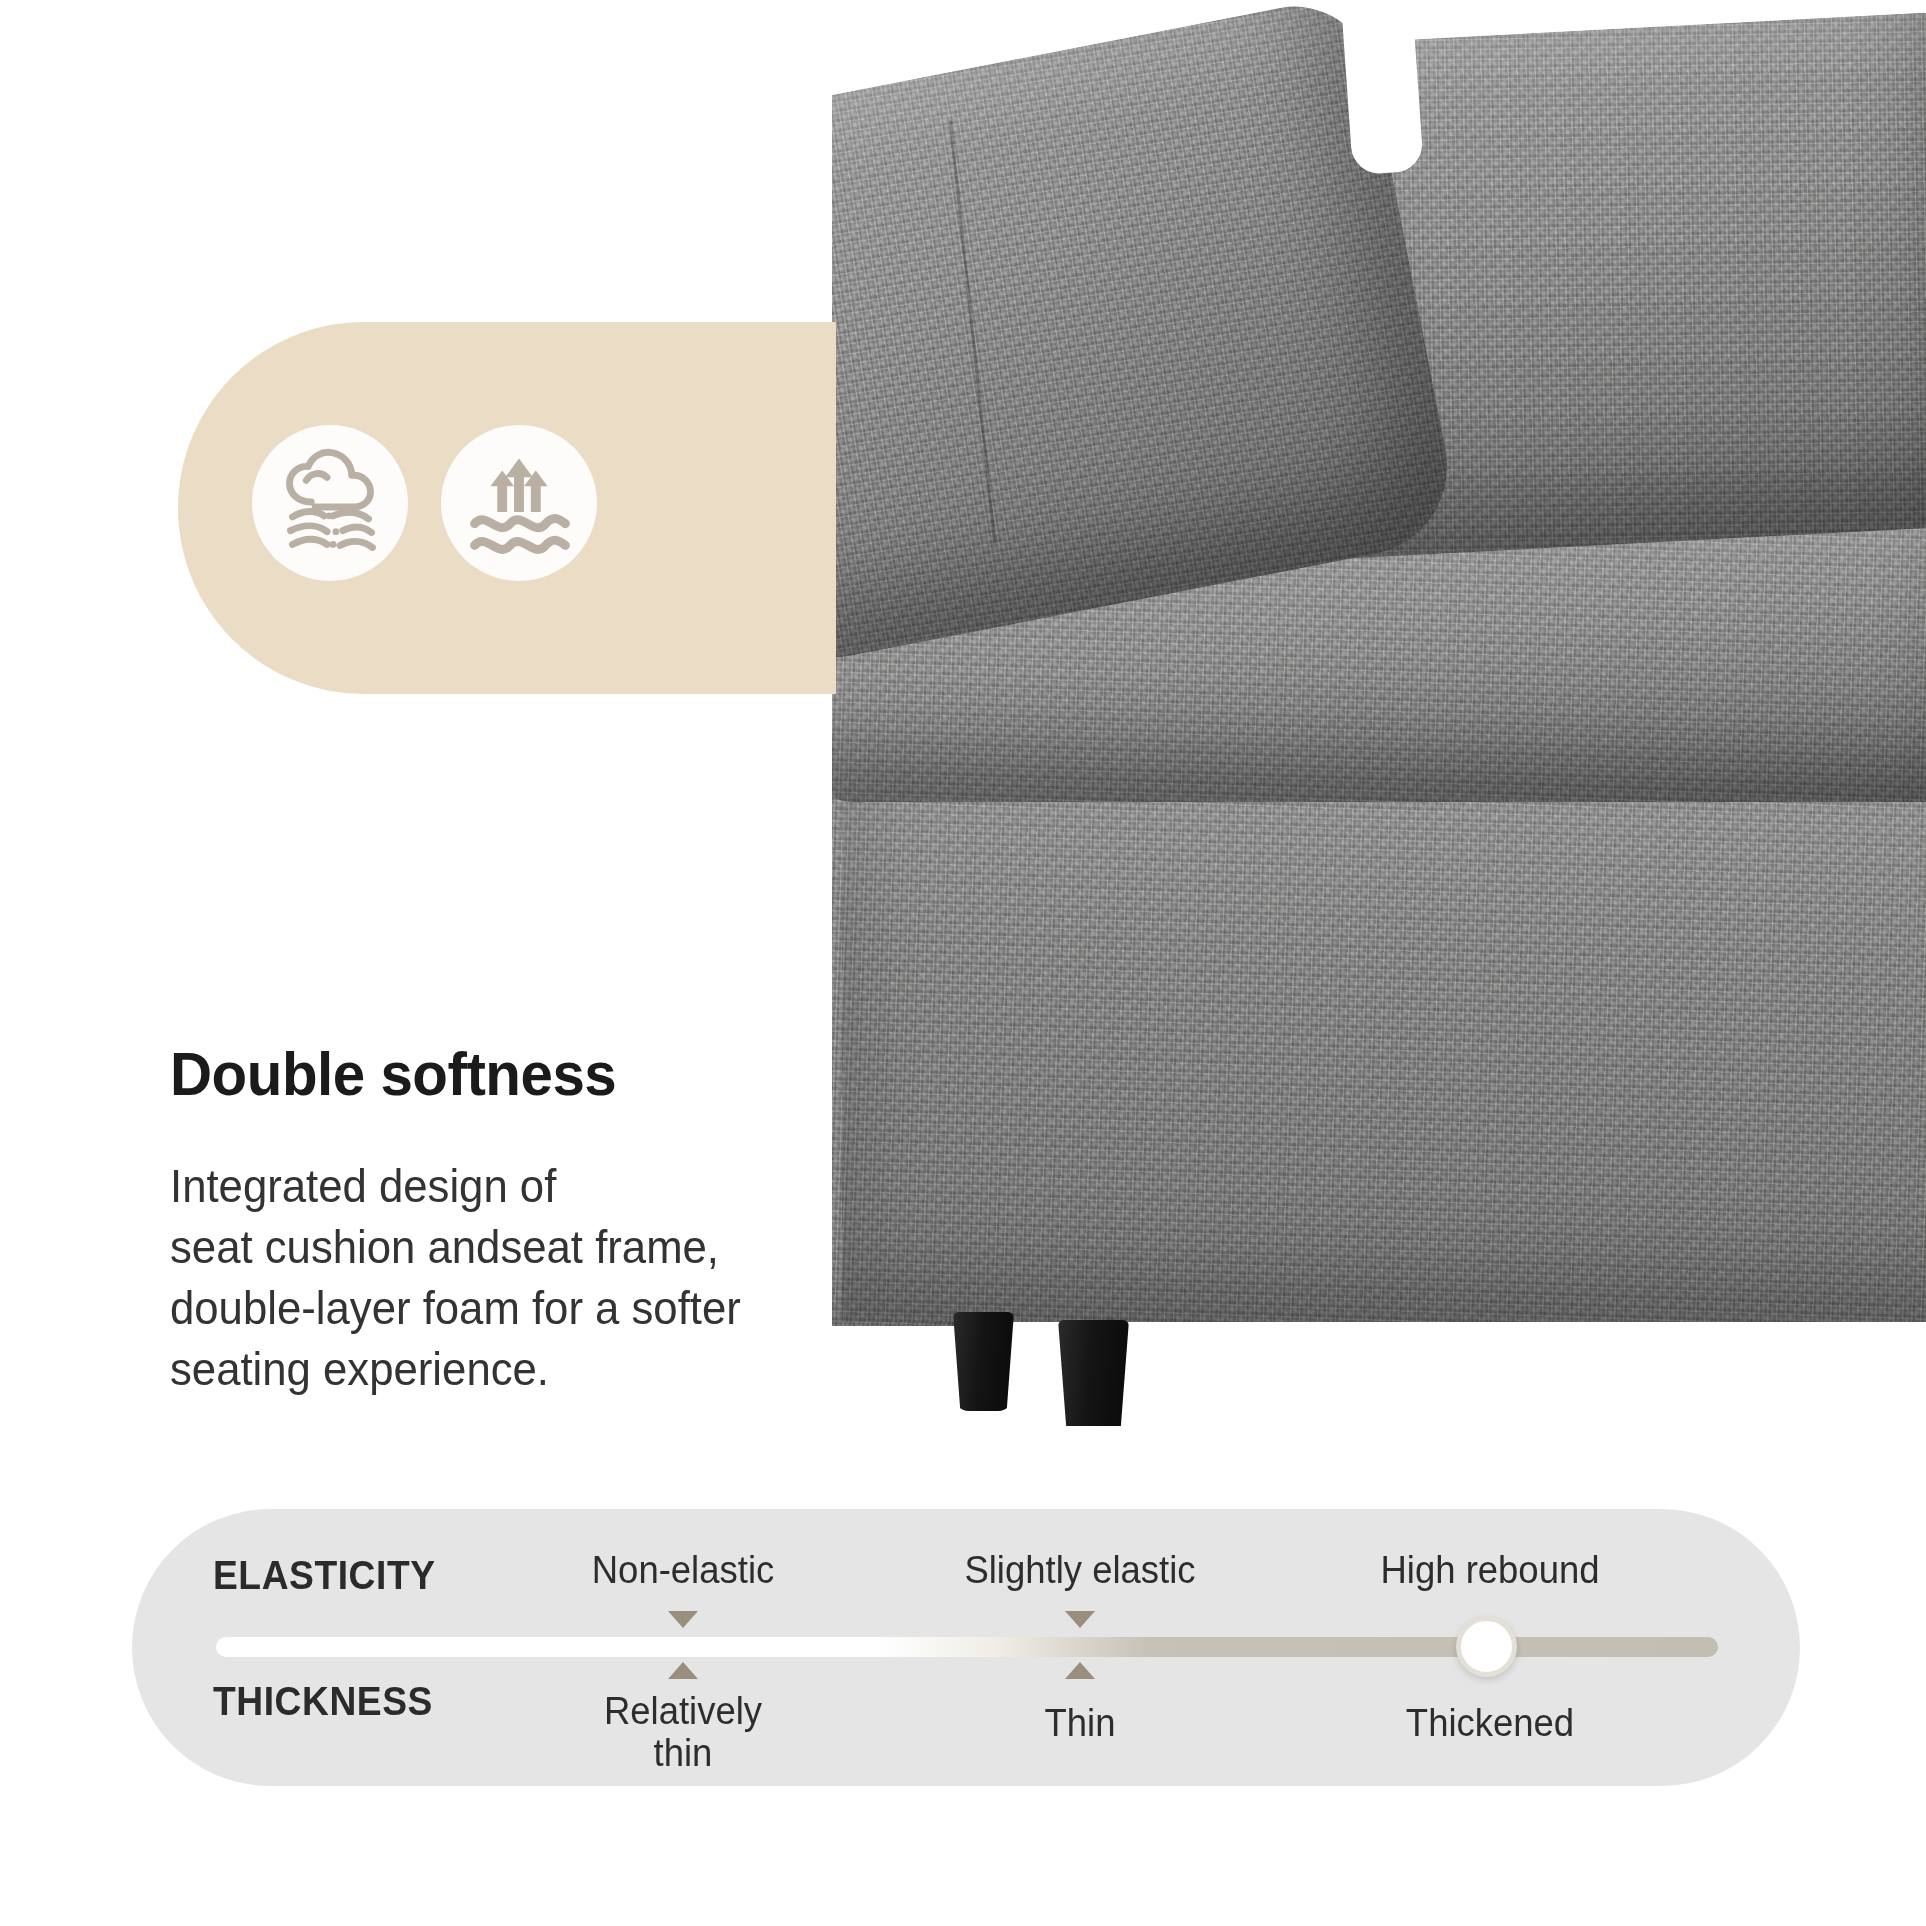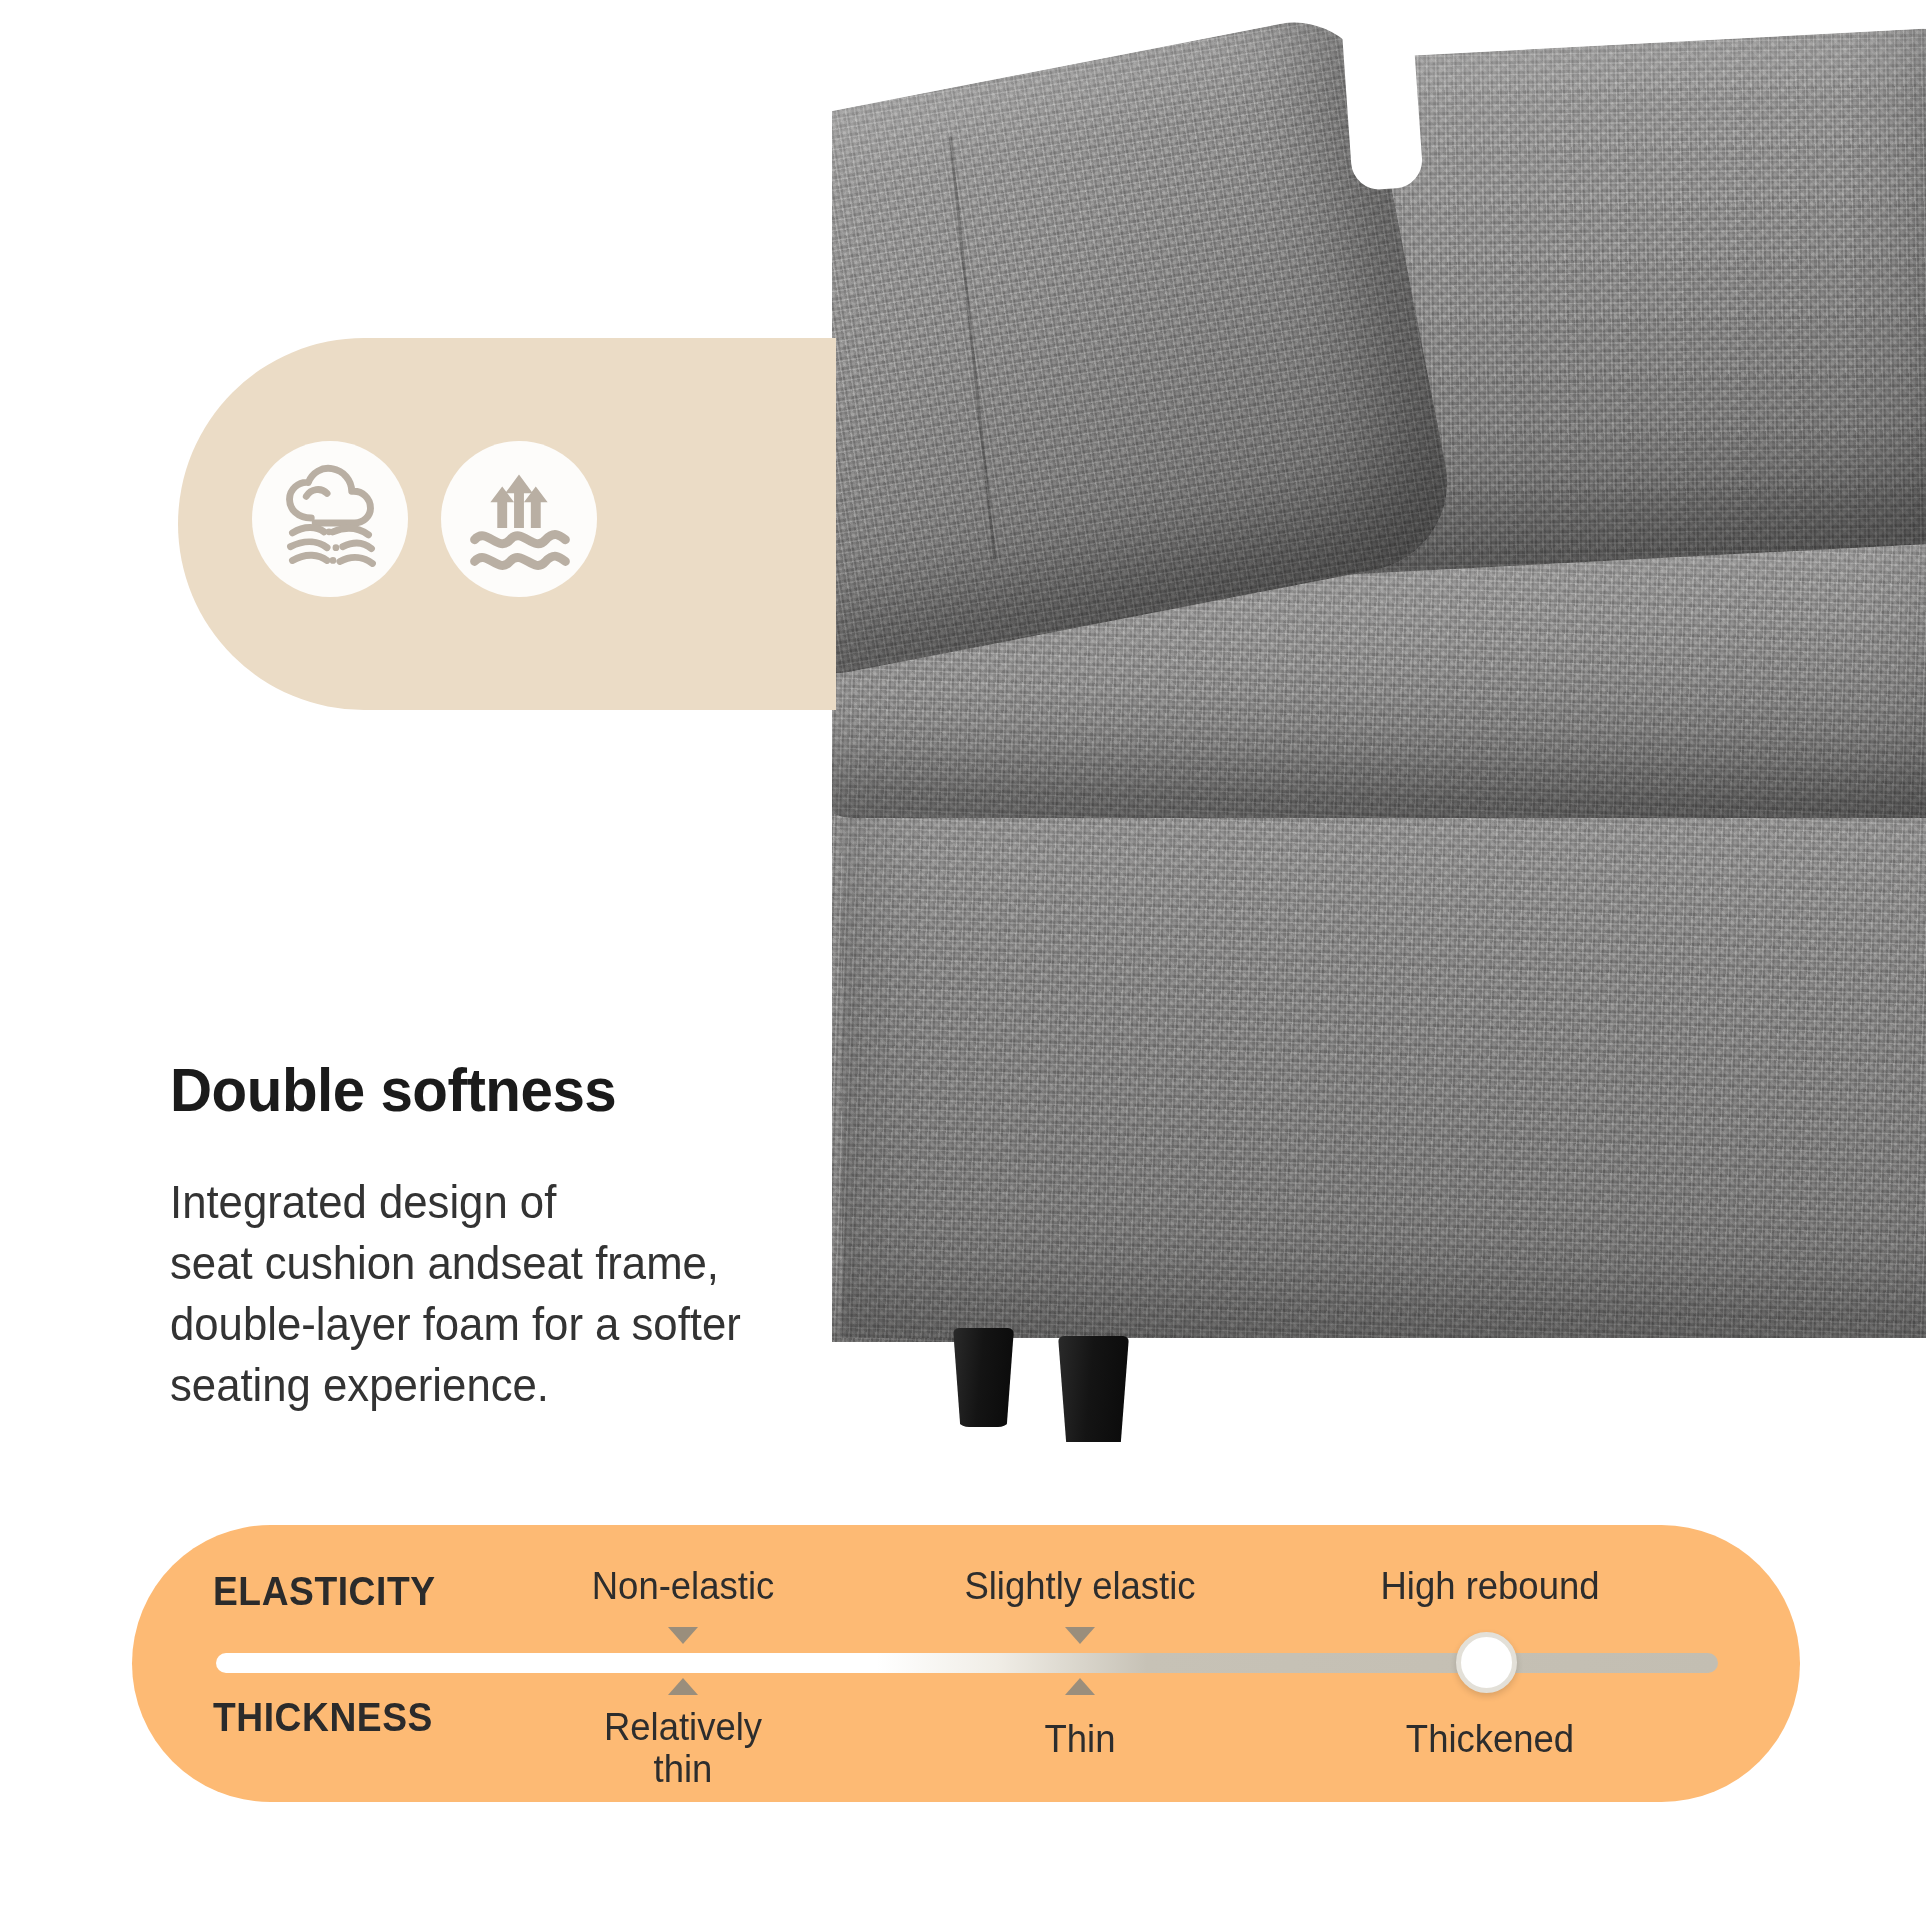--- a/index.html
+++ b/index.html
@@ -11,21 +11,21 @@
     width: 1927px;
     height: 1927px;
     position: relative;
     overflow: hidden;
     font-family: "Liberation Sans", sans-serif;
     -webkit-font-smoothing: antialiased;
   }
 
   #stage {
     position: absolute;
-    left: 0; top: 16px;
+    left: 0; top: 0;
     width: 1927px;
     height: 1795px;
     background: #ffffff;
     overflow: hidden;
   }
 
   
   .photo {
     position: absolute;
     left: 832px;
@@ -233,21 +233,21 @@
   }
   #body-copy .line { display: block; white-space: nowrap; }
 
   
   #spec-panel {
     position: absolute;
     left: 132px;
     top: 1509px;
     width: 1668px;
     height: 277px;
-    background: #fdba74;
+    background: #e5e5e5;
     border-radius: 139px;
   }
   #spec-label-elasticity {
     position: absolute;
     left: 81px;
     top: 44px;
     font-size: 40px;
     font-weight: bold;
     letter-spacing: 0.6px;
     color: #2b2b2b;

